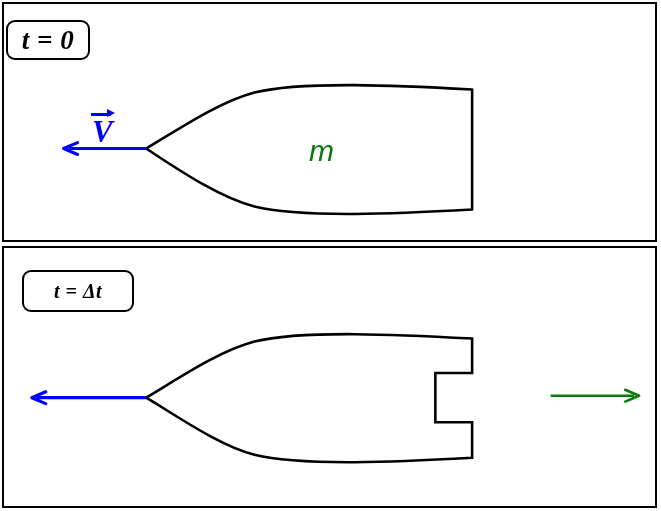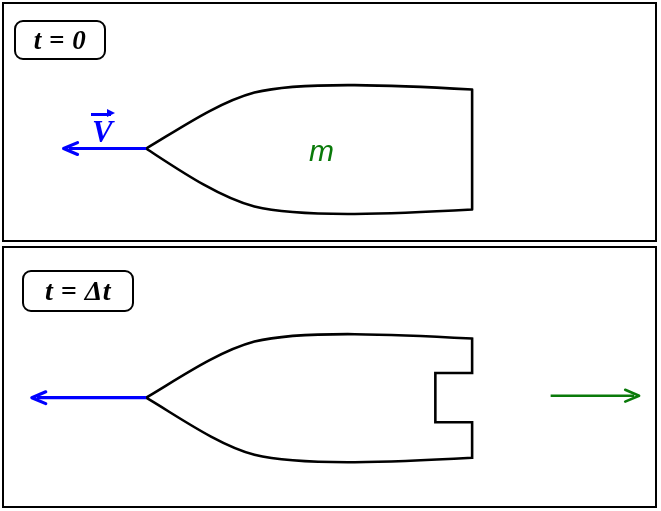--- a/index.html
+++ b/index.html
@@ -49,22 +49,22 @@
     border-radius: 9px;
     background: #ffffff;
     color: #000000;
     font-family: "Liberation Serif", serif;
     font-style: italic;
     font-weight: bold;
     letter-spacing: 0.5px;
     white-space: nowrap;
     box-sizing: border-box;
   }
-  #chip-top    { left: 10px; top: 16px; width: 92px;  height: 40px; font-size: 27px; }
-  #chip-bottom { left: 18px; top: 22px; width: 112px; height: 42px; font-size: 28px; }
+  #chip-top    { left: 2px; top: 16px; width: 84px;  height: 40px; font-size: 27px; }
+  #chip-bottom { left: 18px; top: 22px; width: 112px; height: 42px; font-size: 20px; }
 
   
   .vec-label {
     position: absolute;
     white-space: nowrap;
     font-family: "Liberation Serif", serif;
     font-weight: bold;
     font-style: italic;
     line-height: 1;
   }

